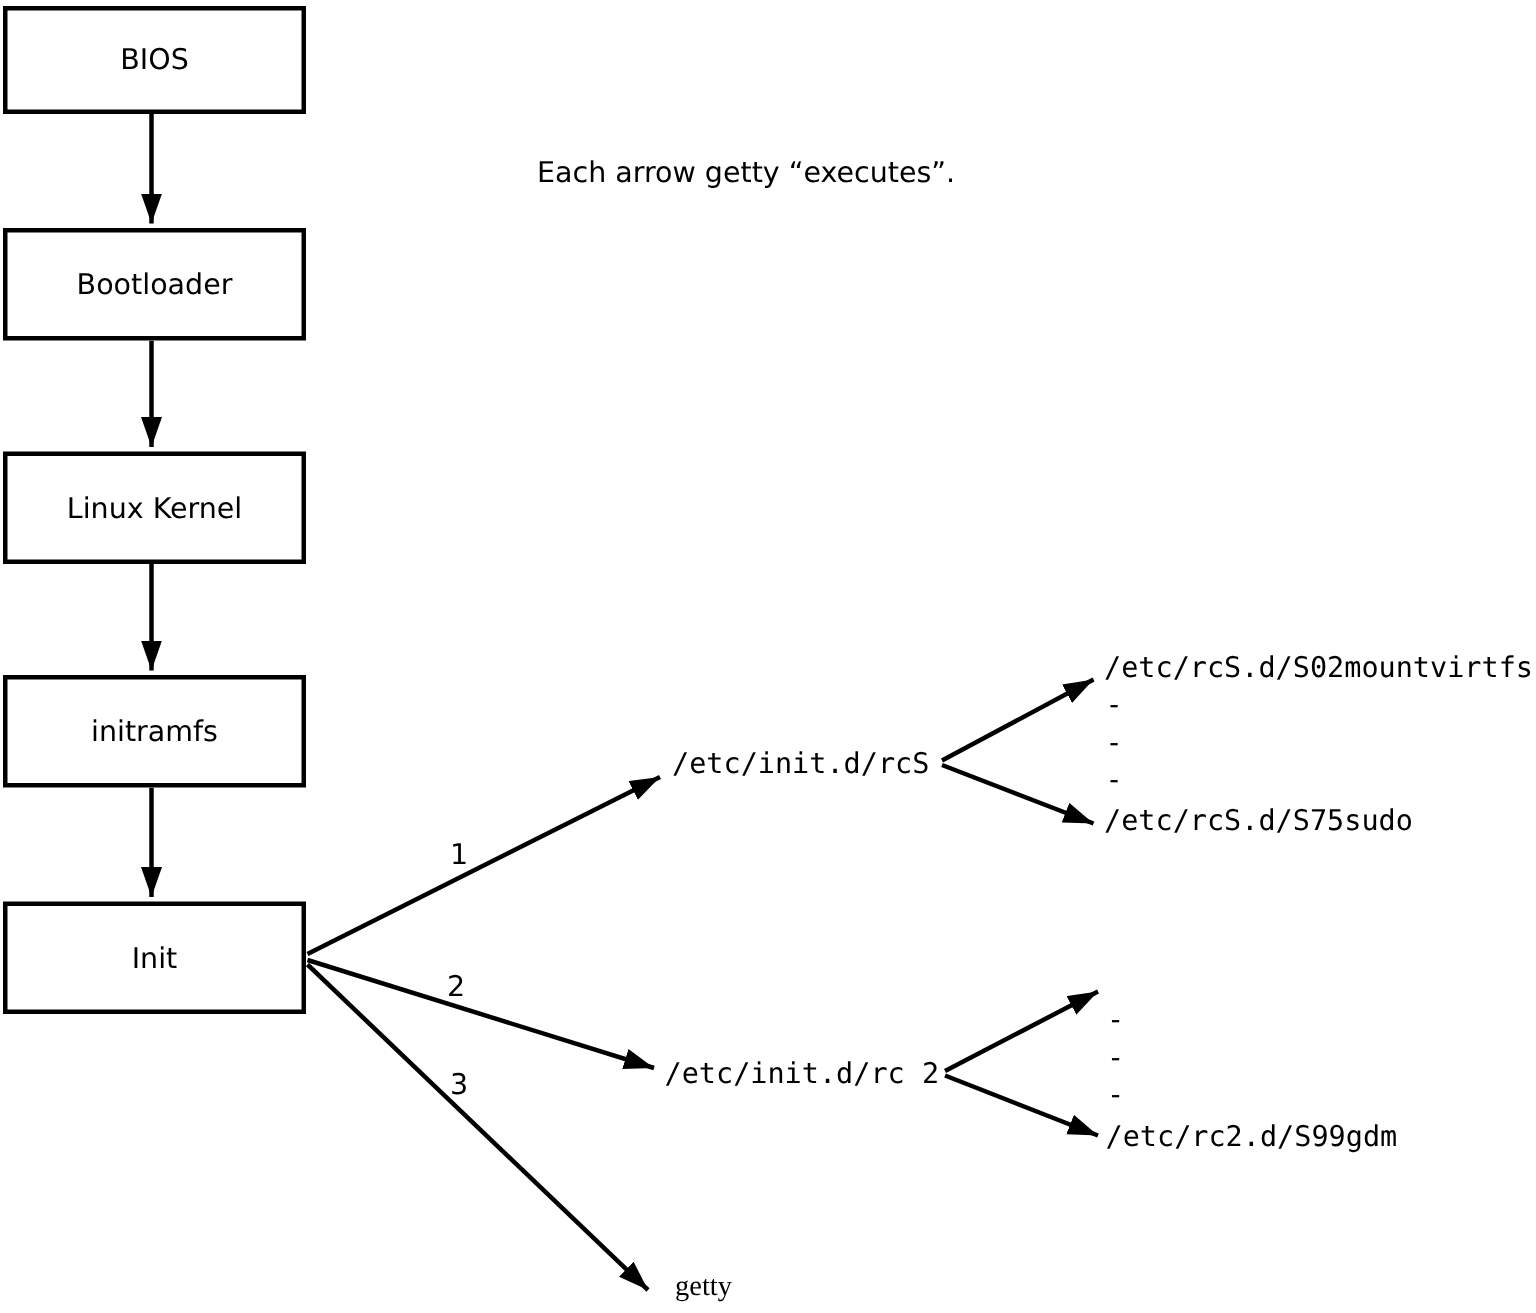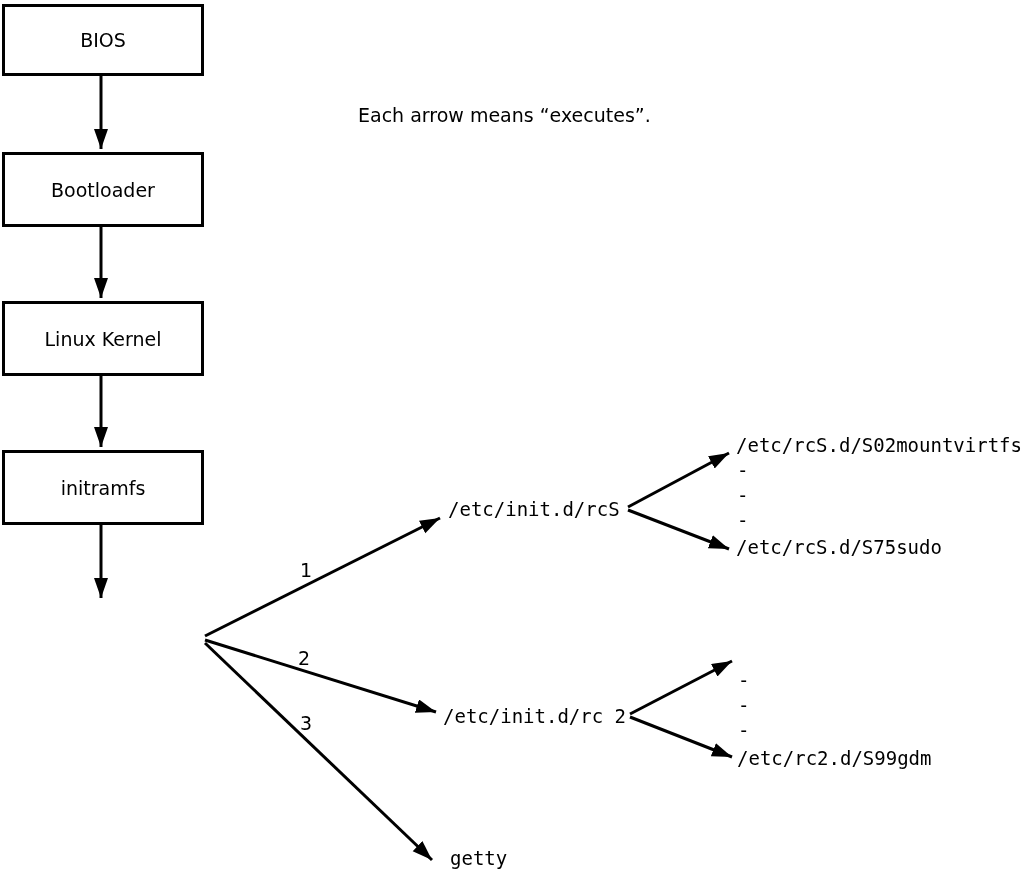--- a/index.html
+++ b/index.html
@@ -78,35 +78,38 @@
   </div>
   <div class="box" style="top:152px; height:75px;justify-content:center;">
     <span>Bootloader</span>
   </div>
   <div class="box" style="top:450px; height:75px;">
     <span>initramfs</span>
   </div>
   <div class="box" style="top:301px; height:75px;">
     <span>Linux Kernel</span>
   </div>
+  <div class="box" style="top:601px; height:75px;">
+    <span>Init</span>
+  </div>
 
-  <div class="caption" style="left:358px; top:104px;">Each arrow means “executes”.</div>
+  <div class="caption" style="left:358px; top:104px;">Each arrow getty “executes”.</div>
 
   <div class="num" style="left:306px; top:570px;">1</div>
   <div class="num" style="left:304px; top:658px;">2</div>
   <div class="num" style="left:306px; top:723px;">3</div>
 
   <div class="mono" style="left:448px; top:509px;">/etc/init.d/rcS</div>
   <div class="mono" style="left:736px; top:445px;">/etc/rcS.d/S02mountvirtfs</div>
   <div class="mono" style="left:737px; top:470px;">-</div>
   <div class="mono" style="left:737px; top:495px;">-</div>
   <div class="mono" style="left:737px; top:520px;">-</div>
   <div class="mono" style="left:736px; top:547px;">/etc/rcS.d/S75sudo</div>
 
   <div class="mono" style="left:443px; top:716px;">/etc/init.d/rc 2</div>
   <div class="mono" style="left:738px; top:680px;">-</div>
   <div class="mono" style="left:738px; top:705px;">-</div>
   <div class="mono" style="left:738px; top:730px;">-</div>
   <div class="mono" style="left:737px; top:758px;">/etc/rc2.d/S99gdm</div>
 
-  <div class="mono" style="left:450px; top:858px;">getty</div>
+  <div class="mono" style="left:450px; top:858px;font-family:Liberation Serif, serif;">getty</div>
 
 </div>
 
 </body></html>

